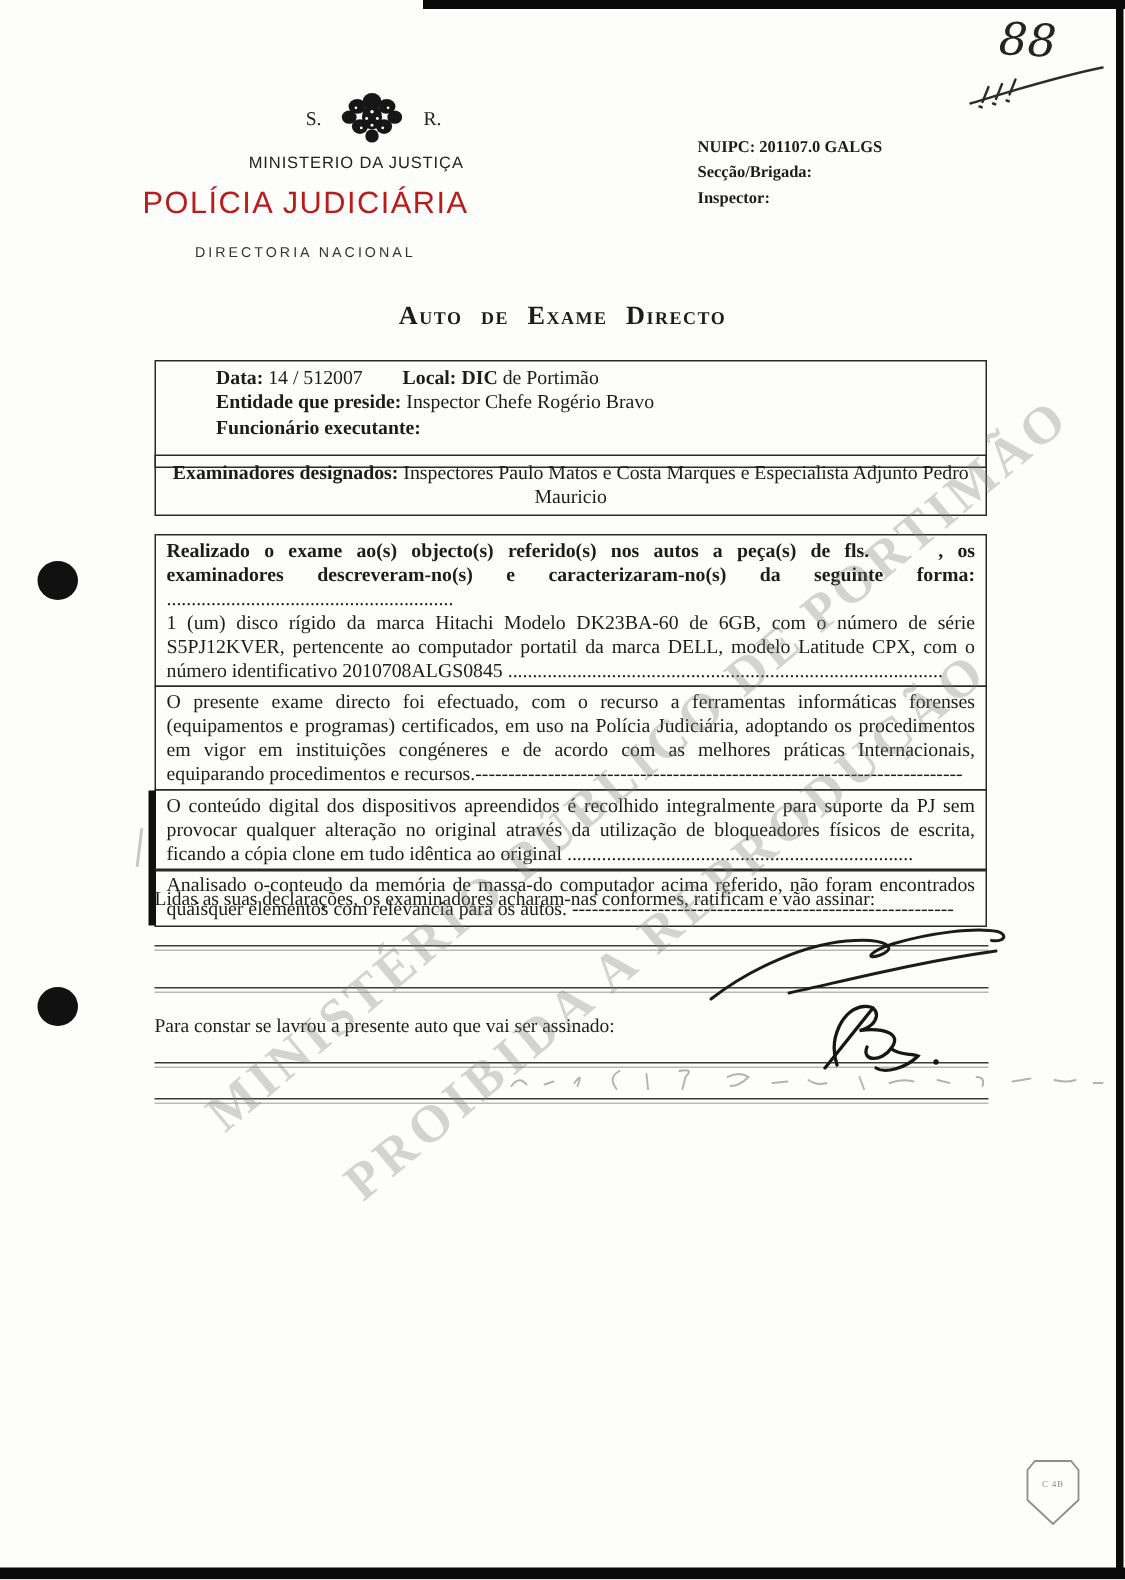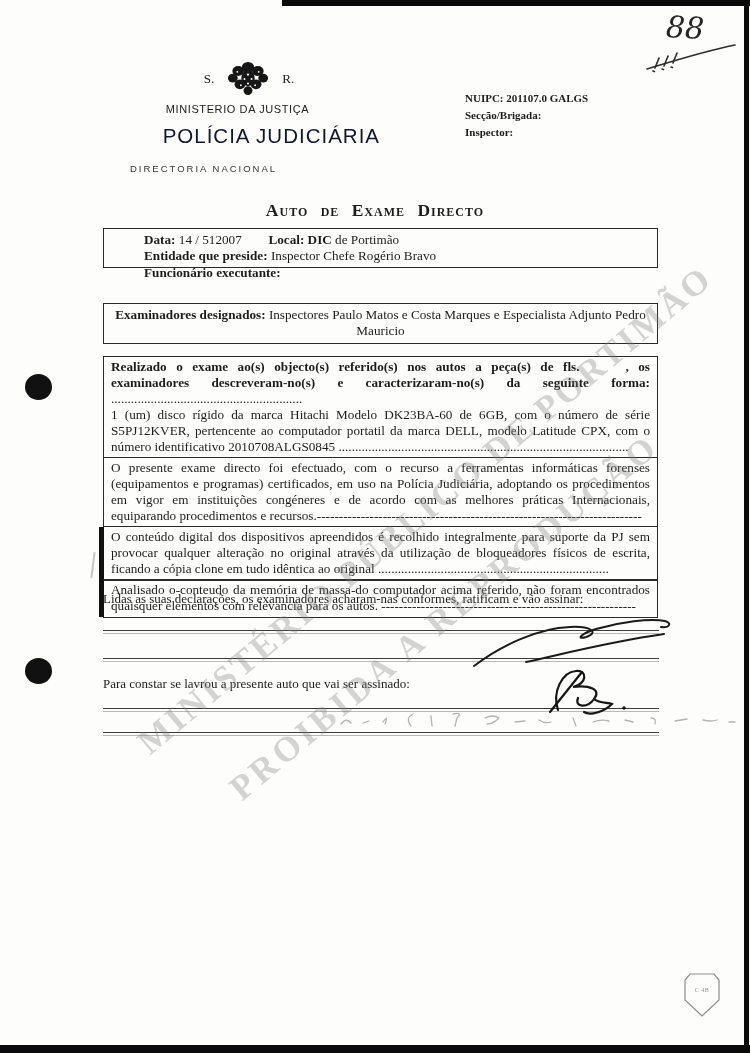--- a/index.html
+++ b/index.html
@@ -6,22 +6,22 @@
   .page{position:relative;width:750px;height:1053px;background:#fdfdfb;overflow:hidden;
         font-family:"Liberation Serif",serif;color:#1c1c1c;}
   
   .edge{position:absolute;background:#0a0a0a;}
   .punch{position:absolute;width:27px;height:26px;border-radius:50%;background:#111;}
   
   .crest-row{position:absolute;left:193px;top:58px;width:112px;display:flex;align-items:center;justify-content:center;gap:9px;}
   .crest-sr{font-size:13px;color:#222;}
   .hdr-ministry{position:absolute;left:130px;top:103px;width:215px;text-align:center;
     font-family:"Liberation Sans",sans-serif;font-size:11px;letter-spacing:.6px;color:#222;}
-  .hdr-org{position:absolute;left:95px;top:124px;width:285px;text-align:right;
-    font-family:"Liberation Sans",sans-serif;font-size:20.5px;letter-spacing:1px;color:#0f172a;}
+  .hdr-org{position:absolute;left:95px;top:124px;width:285px;text-align:left;
+    font-family:"Liberation Sans",sans-serif;font-size:20.5px;letter-spacing:1px;color:#b91c1c;}
   .hdr-dir{position:absolute;left:130px;top:163px;width:215px;
     font-family:"Liberation Sans",sans-serif;font-size:9.5px;letter-spacing:2px;color:#333;}
   .case-info{position:absolute;left:465px;top:90px;width:230px;font-weight:bold;font-size:11px;line-height:17px;}
   
   .doc-title{position:absolute;left:0;top:200px;width:750px;text-align:center;
     font-weight:bold;font-size:17.5px;font-variant:small-caps;letter-spacing:1px;word-spacing:7px;}
   
   .box{position:absolute;left:103px;width:555px;box-sizing:border-box;border:1.6px solid #2a2a2a;
     padding:3px 7px 4px 7px;font-size:13.2px;line-height:16.4px;background:transparent;}
   .b{font-weight:bold;}
@@ -107,21 +107,21 @@
   <div class="hdr-dir">DIRECTORIA NACIONAL</div>
 
   <div class="case-info">
     <div>NUIPC: 201107.0 GALGS</div>
     <div>Secção/Brigada:</div>
     <div>Inspector:</div>
   </div>
 
   <div class="doc-title">Auto de Exame Directo</div>
 
-  <div class="box" style="top:228px;height:40px;padding-left:40px;">
+  <div class="box" style="top:240px;height:72px;padding-left:40px;">
     <div>
       <span class="b">Data:</span>
       <span>14 / 512007</span>
       <span class="gap-sm"></span>
       <span class="b">Local:</span>
       <span class="b">DIC</span>
       <span>de Portimão</span>
     </div>
     <div>
       <span class="b">Entidade que preside:</span>

